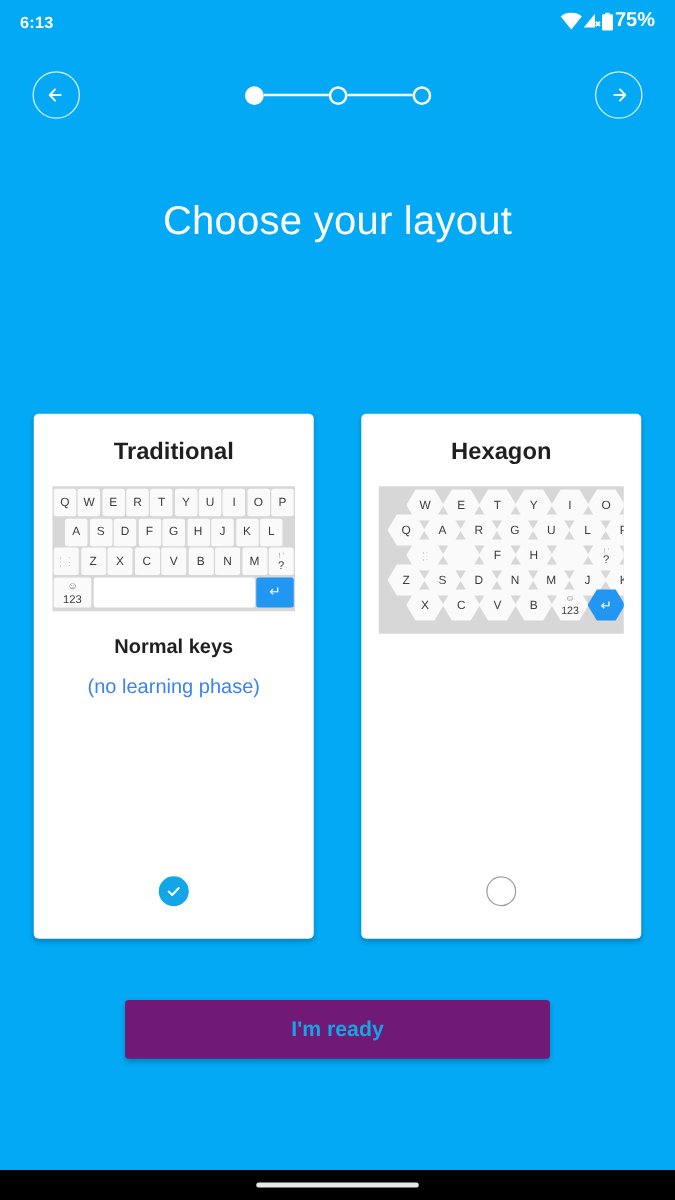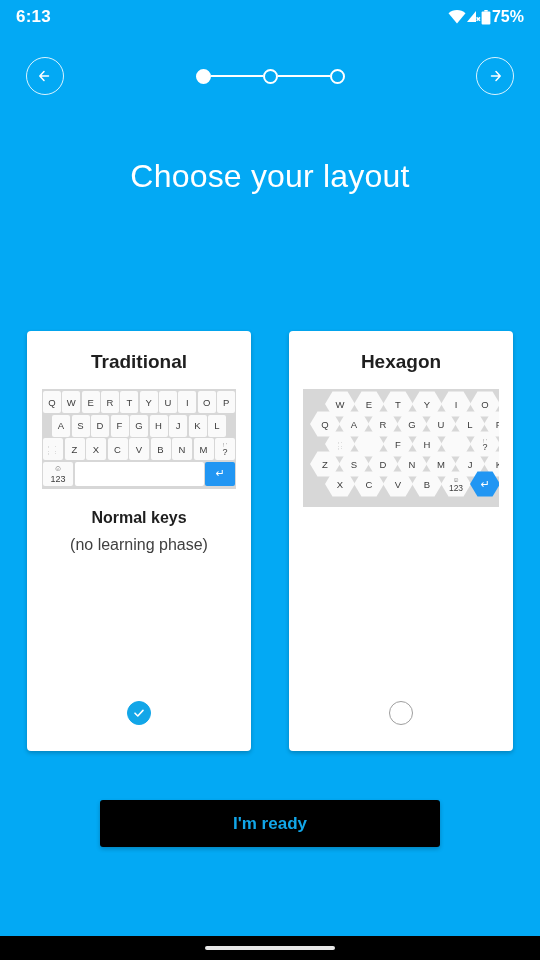--- a/index.html
+++ b/index.html
@@ -10,21 +10,21 @@
     -webkit-font-smoothing:antialiased;
   }
   .screen{position:relative;width:540px;height:960px;background:#03a9f4;}
 
   
   .statusbar{
     position:absolute;top:0;left:0;width:540px;height:34px;
     display:flex;align-items:center;justify-content:space-between;
     padding:0 16px;box-sizing:border-box;color:#fff;
   }
-  .status-time{font-size:17px;font-weight:bold;letter-spacing:.2px;}
+  .status-time{font-size:13px;font-weight:bold;letter-spacing:.2px;}
   .status-right{display:flex;align-items:center;gap:0;}
   .status-right svg{display:block;}
   .battery-pct{font-size:16px;font-weight:bold;margin-left:1px;}
 
   
   .topnav{
     position:absolute;top:56px;left:0;width:540px;height:40px;
     display:flex;align-items:center;justify-content:space-between;
     padding:0 26px;box-sizing:border-box;
   }
@@ -101,34 +101,34 @@
   .hex.punct{font-size:5.5px;line-height:6px;color:#9a9a9a;flex-direction:column;}
   .hex.qmark{flex-direction:column;font-size:5.5px;line-height:6px;color:#9a9a9a;}
   .hex.qmark b{font-size:9px;color:#3c3c3c;font-weight:normal;}
   .hex.sym{flex-direction:column;font-size:8.5px;line-height:9px;}
   .hex.sym .emo{font-size:7px;color:#6b6b6b;}
   .hex.enter{background:#2196f3;color:#fff;font-size:11px;}
 
   
   .card-desc{margin-top:18px;text-align:center;}
   .desc-bold{font-size:16px;font-weight:bold;color:#1f1f1f;line-height:22px;}
-  .desc-sub{font-size:16px;color:#404040;line-height:22px;margin-top:5px;}
+  .desc-sub{font-size:16px;color:#3b82f6;line-height:22px;margin-top:10px;}
   .radio-wrap{margin-top:auto;margin-bottom:26px;}
   .radio{
     width:24px;height:24px;border-radius:50%;
     border:1.6px solid #9e9e9e;box-sizing:border-box;
     display:flex;align-items:center;justify-content:center;cursor:pointer;
   }
   .radio.selected{background:#12a6e8;border-color:#12a6e8;}
   .radio svg{display:block;}
 
   
   .ready-btn{
     position:absolute;left:100px;top:800px;width:340px;height:47px;
-    background:#000000;border-radius:3px;border:none;
+    background:#701a75;border-radius:3px;border:none;
     box-shadow:0 2px 4px rgba(0,0,0,.22);
     color:#12a6e8;font-size:17px;font-weight:bold;
     font-family:"Liberation Sans",sans-serif;cursor:pointer;
   }
 
   
   .navbar{
     position:absolute;left:0;top:936px;width:540px;height:24px;background:#000;
     display:flex;align-items:center;justify-content:center;
   }

